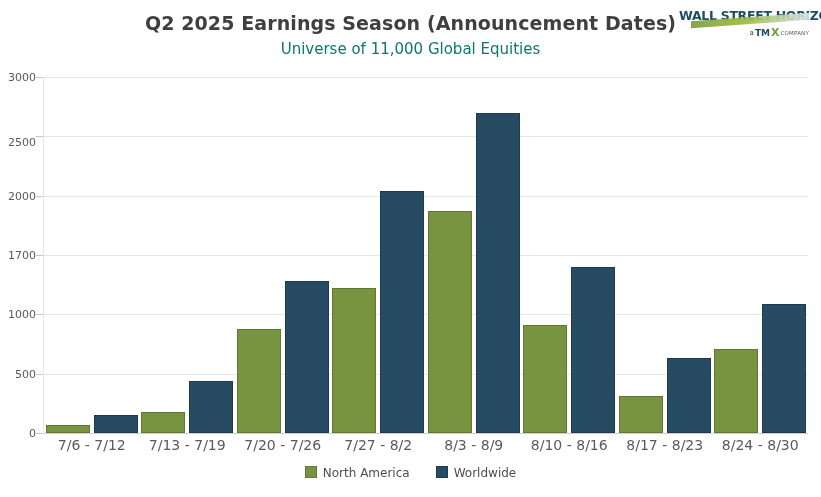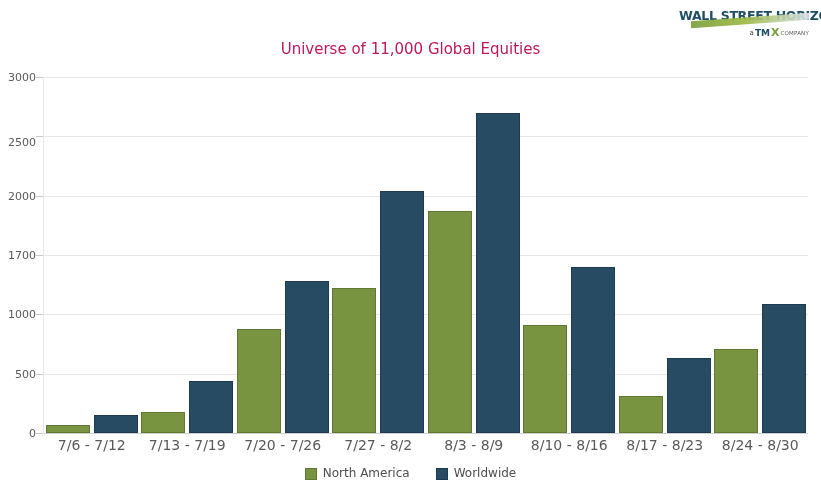--- a/index.html
+++ b/index.html
@@ -15,21 +15,21 @@
   
   .title{
     position:absolute;left:0;right:0;top:12px;
     text-align:center;
     font-size:19px;font-weight:bold;color:#3f3f3f;
     letter-spacing:.1px;
   }
   .subtitle{
     position:absolute;left:0;right:0;top:40px;
     text-align:center;
-    font-size:15px;font-weight:normal;color:#be185d;
+    font-size:15px;font-weight:normal;color:#0f766e;
   }
 
   
   .logo{position:absolute;right:12px;top:9px;width:130px;height:30px;}
   .logo-word{
     font-size:12.5px;font-weight:bold;color:#1d4e63;
     letter-spacing:-0.3px;line-height:13px;white-space:nowrap;
   }
   .logo-swoosh{
     position:absolute;left:12px;top:8px;width:118px;height:7px;
@@ -85,31 +85,32 @@
   .xlabel{
     flex:1 1 0;text-align:center;font-size:14px;color:#5a5a5a;
     white-space:nowrap;
   }
 
   
   .legend{
     position:absolute;left:0;right:0;top:466px;
     display:flex;justify-content:center;align-items:center;gap:26px;
   }
-  .legend-item{display:flex;align-items:flex-end;gap:6px;}
+  .legend-item{display:flex;align-items:flex-start;gap:6px;}
   .swatch{width:10px;height:10px;display:block;}
   .swatch.na{background:#789440;border:1px solid #5f7833;}
   .swatch.ww{background:#274b63;border:1px solid #1d3b50;}
   .legend-label{font-size:12px;color:#4e4e4e;white-space:nowrap;}
 </style>
 </head>
 <body>
 
 <div class="chart-root">
 
+  <div class="title">Q2 2025 Earnings Season (Announcement Dates)</div>
   <div class="subtitle">Universe of 11,000 Global Equities</div>
 
   <div class="logo">
     <div class="logo-swoosh"></div>
     <div class="logo-word">WALL STREET HORIZON</div>
     <div class="logo-sub">
       <span class="pre">a</span>
       <span class="tmx">TM</span>
       <span class="xmark">X</span>
       <span class="co">COMPANY</span>

